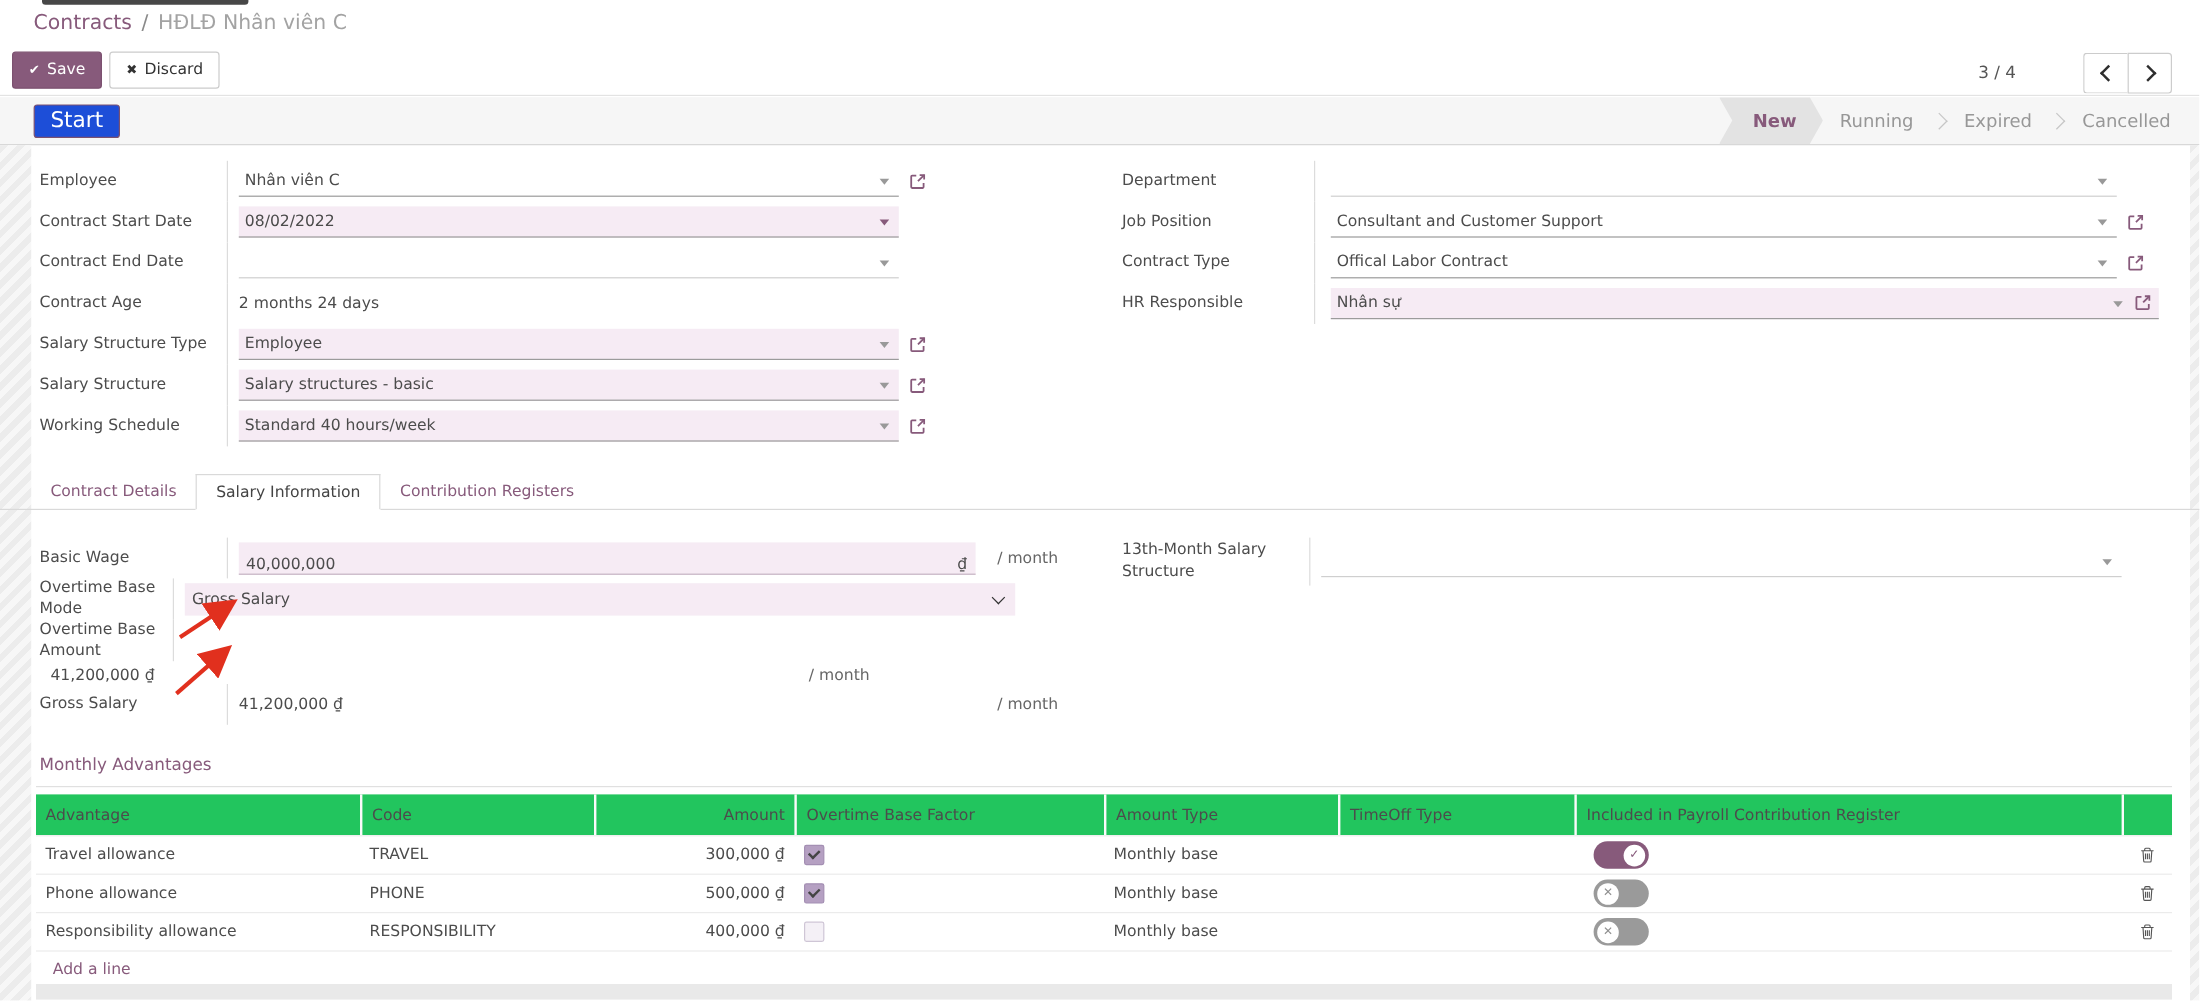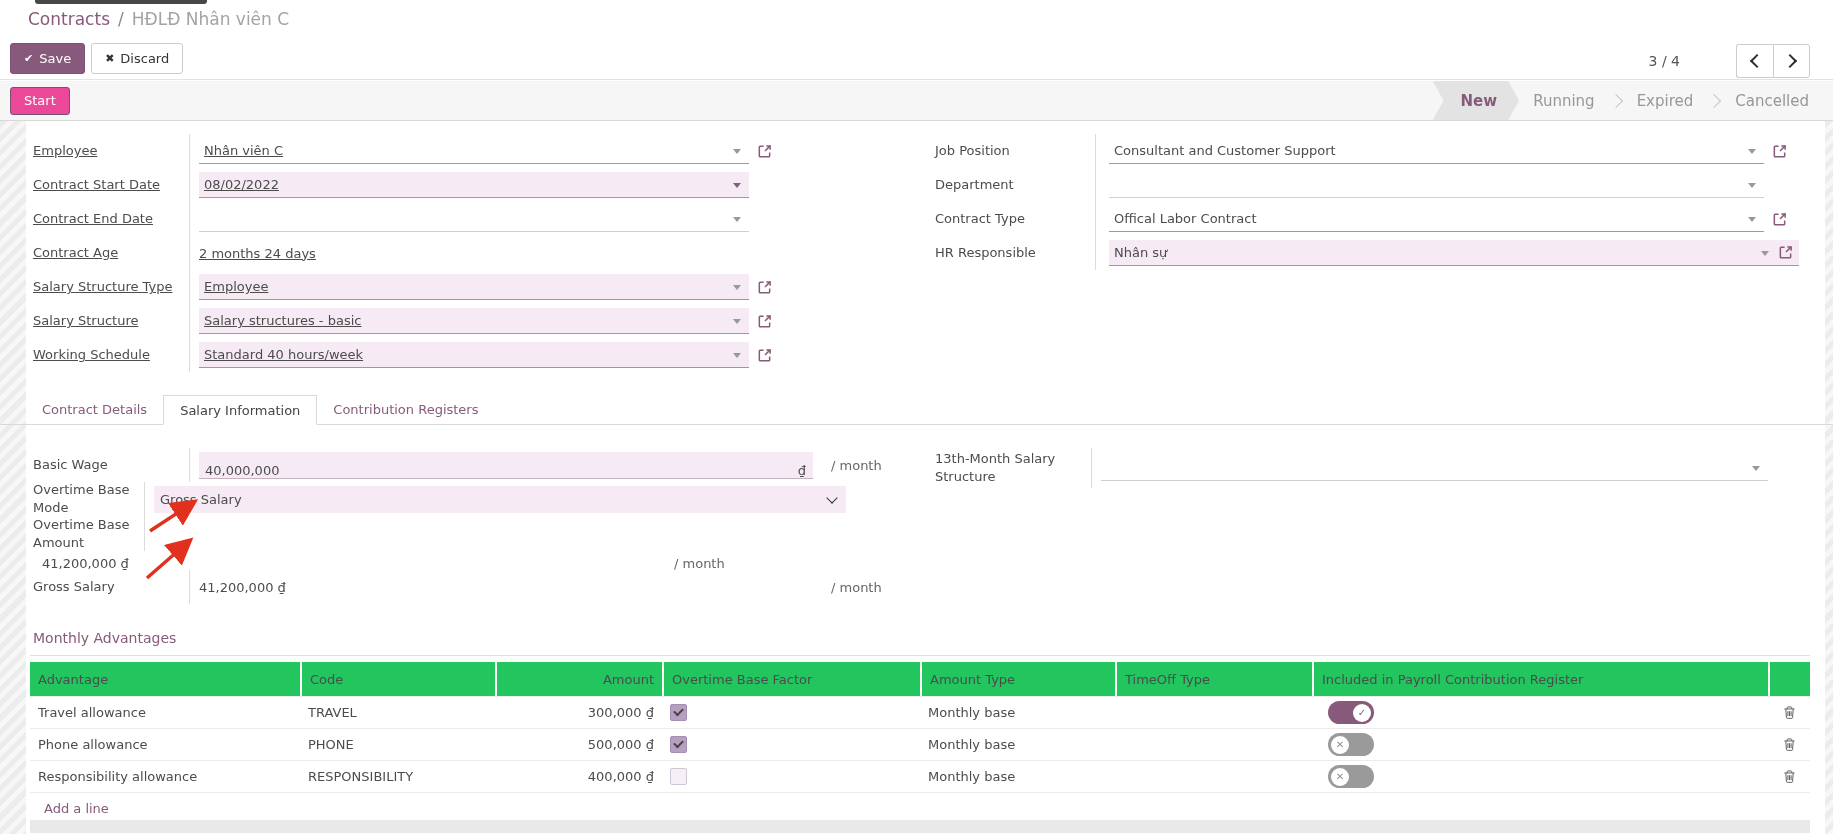--- a/index.html
+++ b/index.html
@@ -25,34 +25,34 @@
   .pager-text{font-size:14px;color:#555;margin-right:56px;}
   .pbtn{width:37px;height:34px;border:1px solid #ccc;background:#fff;display:flex;align-items:center;justify-content:center;cursor:pointer;box-sizing:border-box;}
   .pbtn.prev{border-radius:3px 0 0 3px;border-right:none;}
   .pbtn.next{border-radius:0 3px 3px 0;}
   .pchev{width:8px;height:8px;border-left:2px solid #2e2e2e;border-bottom:2px solid #2e2e2e;display:inline-block;}
   .pchev.l{transform:rotate(45deg);margin-left:4px;}
   .pchev.r{transform:rotate(-135deg);margin-right:4px;}
 
   
   .statusbar{position:absolute;left:0;top:81px;width:100%;height:40px;background:#f6f6f6;border-bottom:1px solid #d8d8d8;box-sizing:border-box;display:flex;align-items:center;}
-  .btn-start{background:#ec4899;border:1px solid #7c5170;color:#fff;height:28px;border-radius:3px;padding:0 13px;margin-left:10px;font-size:13px;font-family:inherit;cursor:pointer;}
+  .btn-start{background:#1d4ed8;border:1px solid #7c5170;color:#fff;height:28px;border-radius:3px;padding:0 13px;margin-left:28px;font-size:18px;font-family:inherit;cursor:pointer;}
   .steps{position:absolute;right:10px;top:0;height:100%;display:flex;align-items:center;font-size:15px;}
   .step{display:flex;align-items:center;height:100%;padding:0 14px;color:#979797;cursor:pointer;}
   .step.active{background:#e3e3e3;color:#875A7B;font-weight:bold;padding:0 22px 0 28px;clip-path:polygon(0 0,calc(100% - 11px) 0,100% 50%,calc(100% - 11px) 100%,0 100%,11px 50%);}
   .sep{width:9px;height:9px;border-top:1px solid #c6c6c6;border-right:1px solid #c6c6c6;transform:rotate(45deg);margin:0 2px;}
 
   
   .edge{position:absolute;top:121px;bottom:0;background:repeating-linear-gradient(135deg,#ececec 0 5px,#f7f7f7 5px 10px);}
   .edge.l{left:0;width:26px;}
   .edge.r{right:0;width:8px;}
 
   
   .fgroup{position:absolute;}
-  .lgroup{left:33px;top:134px;width:846px;text-decoration:underline;}
+  .lgroup{left:33px;top:134px;width:846px;}
   .rgroup{left:935px;top:134px;width:878px;}
   .frow{display:flex;align-items:center;height:34px;}
   .frow.h54{height:54px;}
   .flbl{width:157px;flex:none;border-right:1px solid #dcdcdc;align-self:stretch;display:flex;align-items:center;color:#4c4c4c;box-sizing:border-box;padding-right:8px;line-height:1.35;}
   .rgroup .flbl{width:161px;}
   .lbl-narrow{max-width:112px;}
   .fval{position:relative;display:flex;align-items:center;flex:1;padding-left:9px;}
   .rgroup .fval{padding-left:13px;}
   .fv{position:relative;height:26px;display:flex;align-items:center;padding-left:5px;box-sizing:border-box;}
   .fv.pink{background:#f6ebf4;}
@@ -250,40 +250,40 @@
             <path d="M13.5 9v3.7c0 .5-.4.8-.8.8H3.3c-.5 0-.8-.4-.8-.8V3.3c0-.5.4-.8.8-.8H7" fill="none" stroke="#875A7B" stroke-width="1.6"></path>
             <path d="M10 2h4v4" fill="none" stroke="#875A7B" stroke-width="1.6"></path>
             <path d="M14 2 8.5 7.5" stroke="#875A7B" stroke-width="1.6"></path>
           </svg>
       </div>
     </div>
   </div>
 
   <div class="fgroup rgroup">
     <div class="frow">
+      <div class="flbl">Department</div>
+      <div class="fval">
+        <div class="fv ul-light w-r">
+            <span></span>
+            <span class="caret"></span>
+          </div>
+      </div>
+    </div>
+    <div class="frow">
       <div class="flbl">Job Position</div>
       <div class="fval">
         <div class="fv ul w-r">
             <span>Consultant and Customer Support</span>
             <span class="caret"></span>
           </div>
         <svg class="ext" viewBox="0 0 16 16">
             <path d="M13.5 9v3.7c0 .5-.4.8-.8.8H3.3c-.5 0-.8-.4-.8-.8V3.3c0-.5.4-.8.8-.8H7" fill="none" stroke="#875A7B" stroke-width="1.6"></path>
             <path d="M10 2h4v4" fill="none" stroke="#875A7B" stroke-width="1.6"></path>
             <path d="M14 2 8.5 7.5" stroke="#875A7B" stroke-width="1.6"></path>
           </svg>
-      </div>
-    </div>
-    <div class="frow">
-      <div class="flbl">Department</div>
-      <div class="fval">
-        <div class="fv ul-light w-r">
-            <span></span>
-            <span class="caret"></span>
-          </div>
       </div>
     </div>
     <div class="frow">
       <div class="flbl">Contract Type</div>
       <div class="fval">
         <div class="fv ul w-r">
             <span>Offical Labor Contract</span>
             <span class="caret"></span>
           </div>
         <svg class="ext" viewBox="0 0 16 16">

